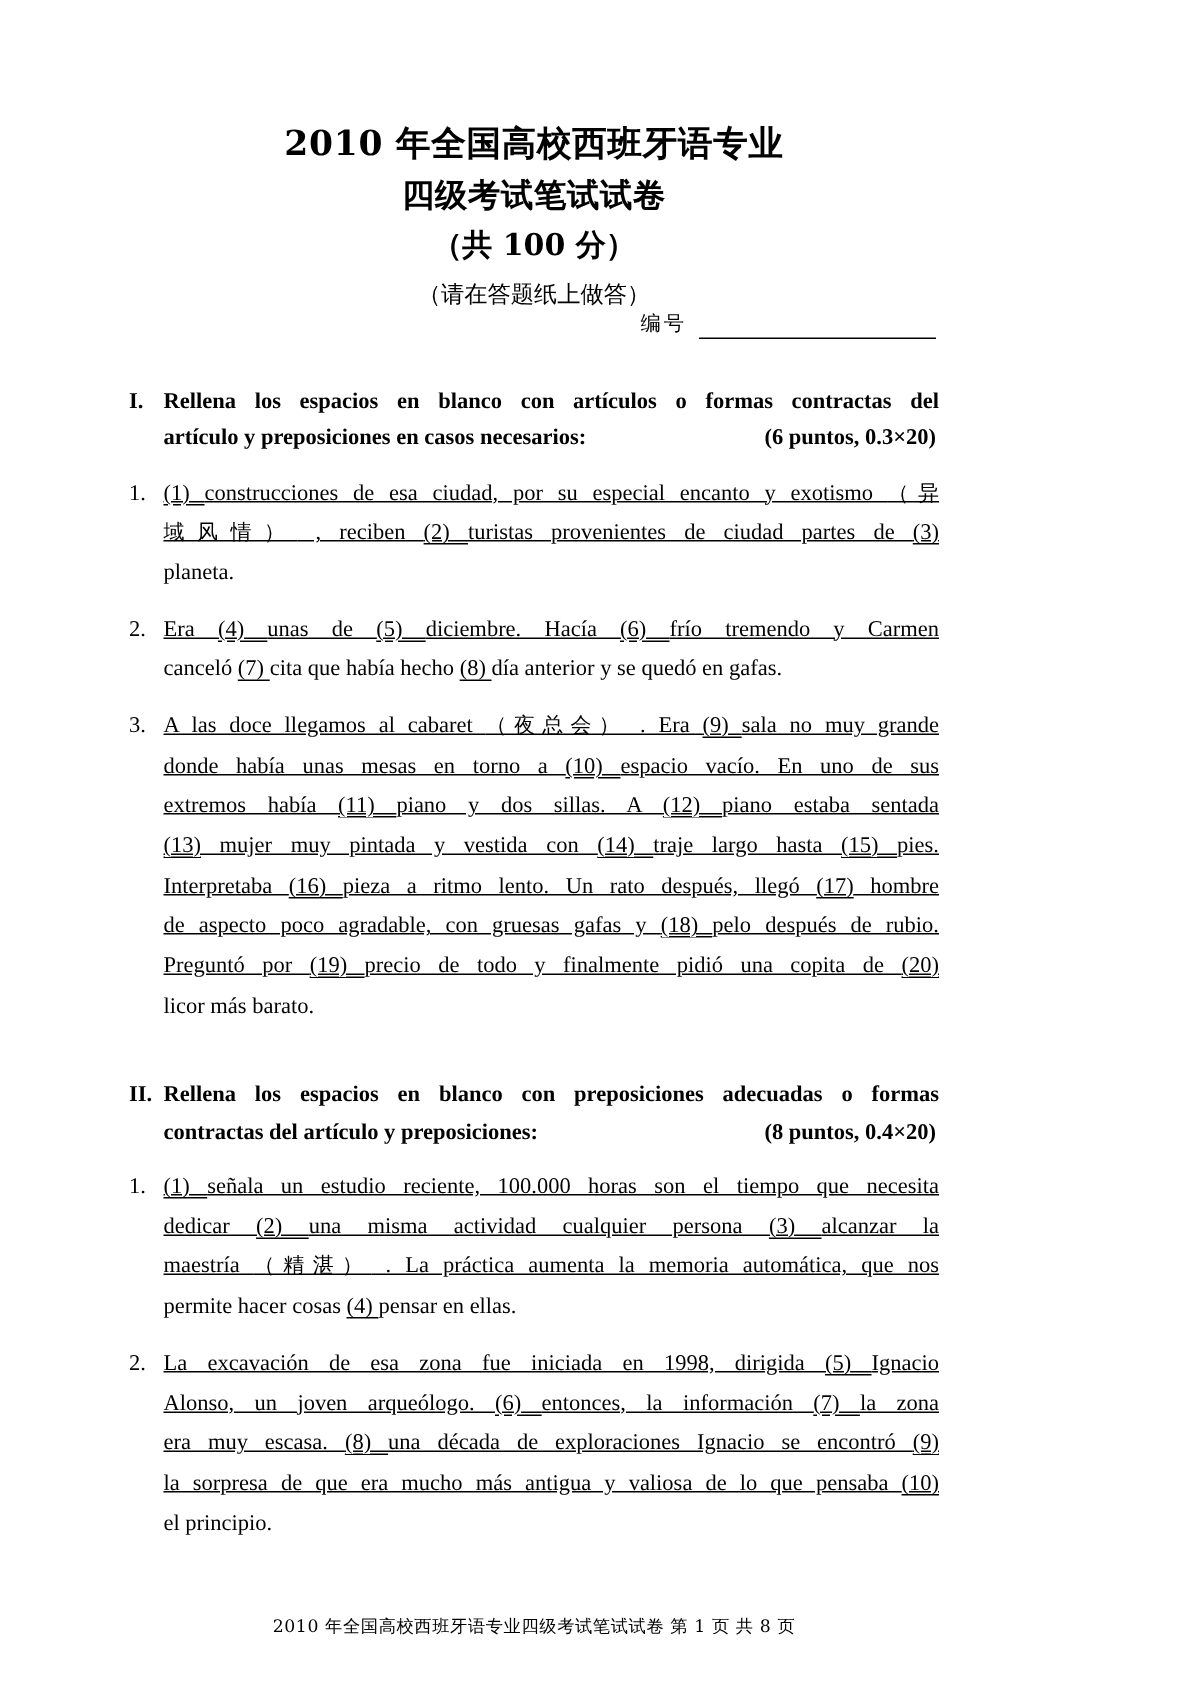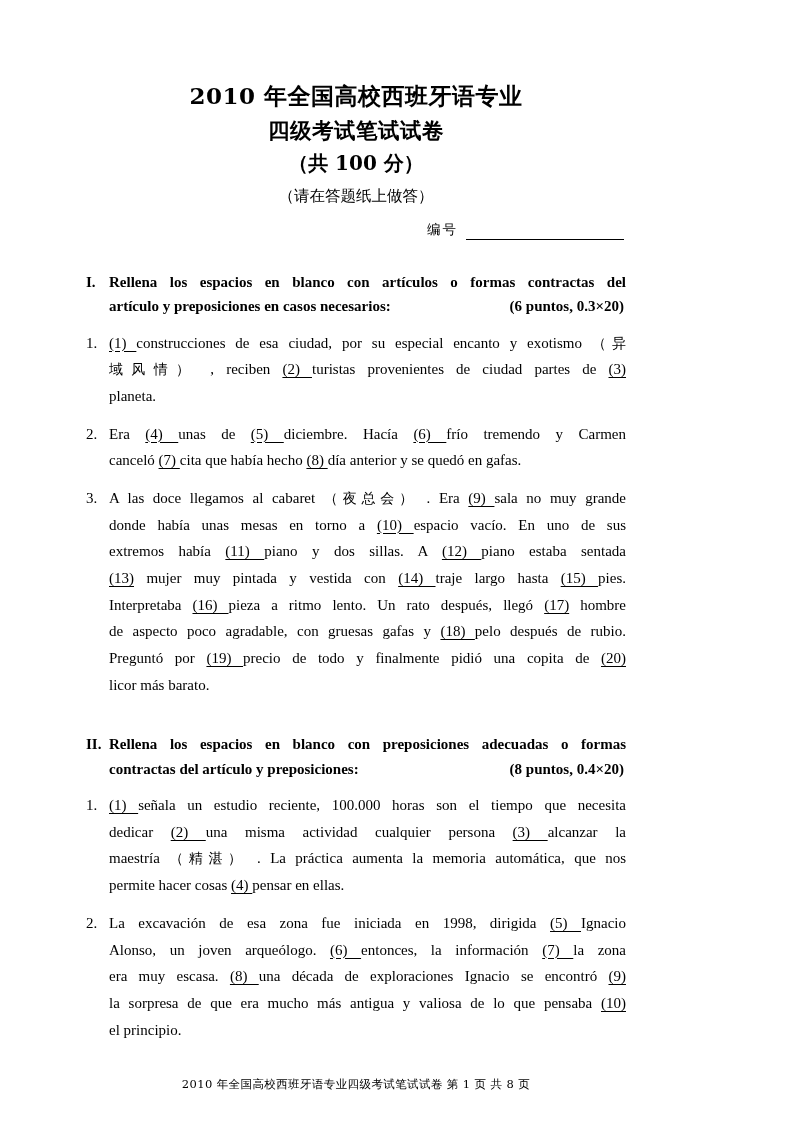--- a/index.html
+++ b/index.html
@@ -47,21 +47,20 @@
   }
   .subtitle {
     margin-top: 7px;
     font-size: 15.5px;
     font-family: "DejaVu Serif", "Liberation Serif", serif;
     text-align: center;
   }
 
   
   .serial-row {
-    margin-top: 14px;
     display: flex;
     justify-content: flex-end;
     align-items: flex-end;
     padding-right: 2px;
   }
   .serial-label {
     font-size: 13.5px;
     font-family: "DejaVu Serif", "Liberation Serif", serif;
     letter-spacing: 2px;
     padding-bottom: 1px;
@@ -127,20 +126,21 @@
     flex: 1 1 auto;
     text-align: justify;
   }
   .item-body .ln {
     display: block;
   }
   
   .item-body .ln.j {
     text-align: justify;
     text-align-last: justify;
+    text-decoration: underline;
   }
   .item-body .ln.last {
     text-align: left;
     text-align-last: left;
   }
 
   .blank {
     text-decoration: underline;
     text-underline-offset: 3px;
     white-space: nowrap;

